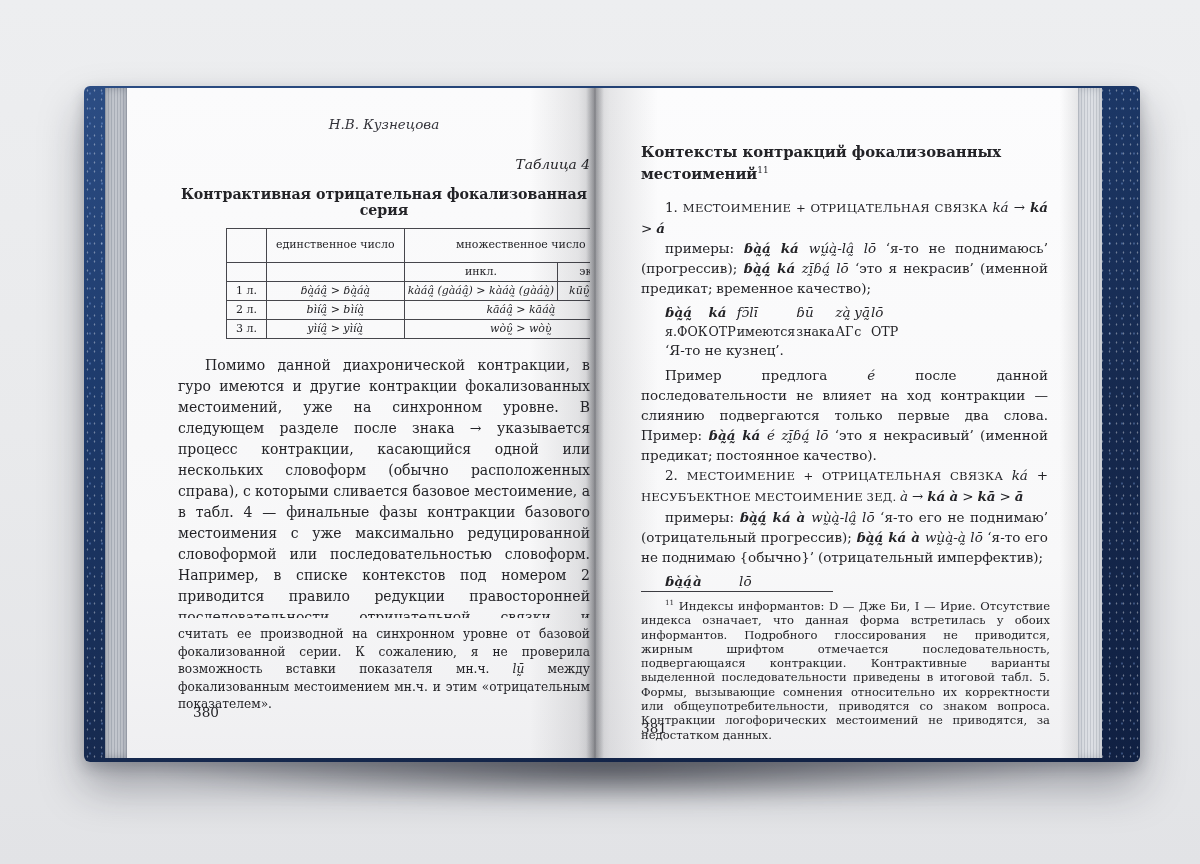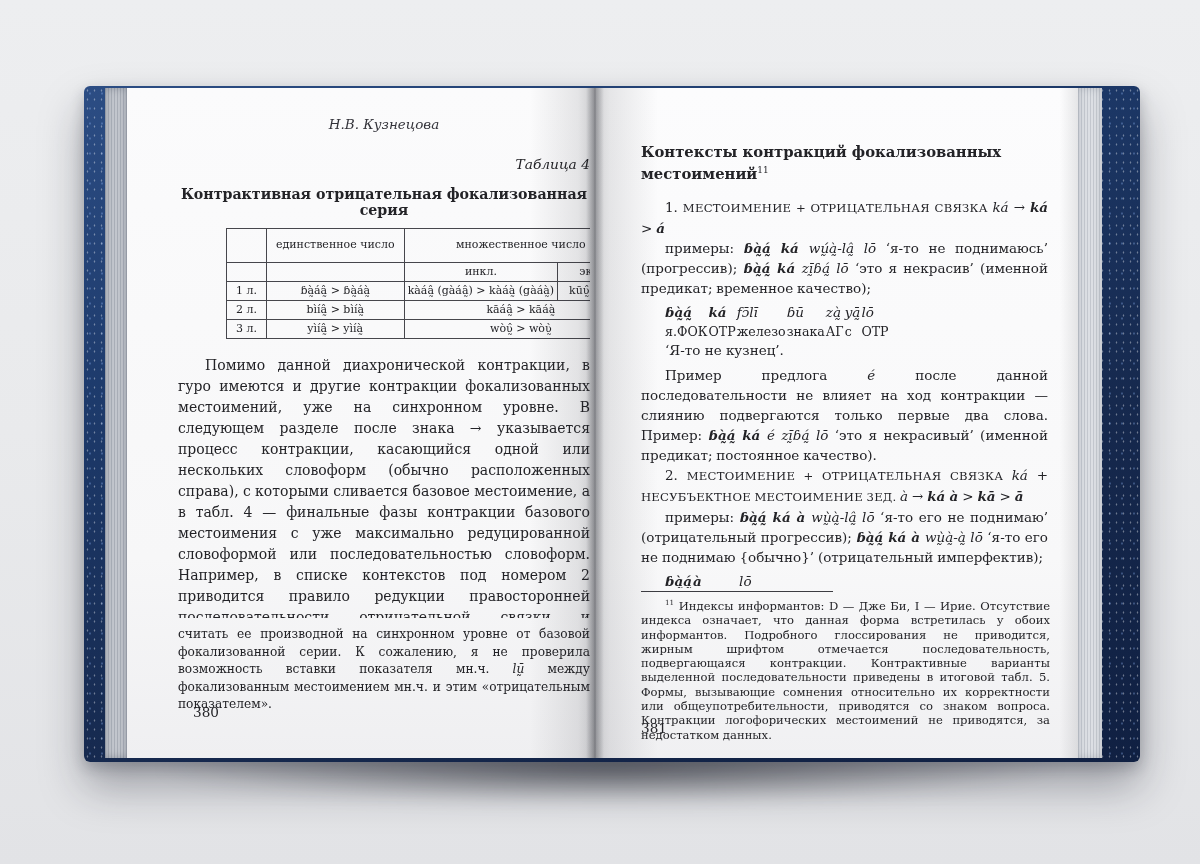--- a/index.html
+++ b/index.html
@@ -59,21 +59,21 @@
   .main-right .body-text p{text-indent:24px;font-size:13.5px;line-height:20px;word-spacing:-.4px;}
   .body-text{margin-top:16px;}
   .main-right .body-text{margin-top:14px;}
 
   
   table.data-table{border-collapse:collapse;width:412px;margin-top:10px;font-size:11px;line-height:14.6px;margin-left:48px;}
   table.data-table td{border:1px solid #46464c;text-align:center;padding:1px 3px;}
   table.data-table tr.h1 td{height:31px;}
   table.data-table tr.h2 td,table.data-table tr.d td{height:16px;}
   td.tl{text-align:left;padding-left:6px;}
-  td.form-cell{}
+  td.form-cell{font-style:italic;}
 
   
   .example{margin:5px 0;}
   .interlinear{display:grid;grid-template-rows:auto auto;grid-auto-flow:column;
     column-gap:1px;justify-content:start;align-items:baseline;margin-left:24px;
     font-size:13.5px;line-height:19px;}
   .il-form{font-style:italic;}
   .il-gloss{font-size:12.6px;}
   .il-line{margin-left:24px;font-size:13.5px;line-height:19px;}
 
@@ -165,21 +165,21 @@
         <p><span>1. </span><span class="rt-c">МЕСТОИМЕНИЕ + ОТРИЦАТЕЛЬНАЯ СВЯЗКА </span><span class="rt-i">ká </span><span>→ </span><span class="rt-bi">ká</span><span> &gt; </span><span class="rt-bi">á</span></p>
         <p><span>примеры: </span><span class="rt-bi">ɓà̰á̰ ká </span><span class="rt-i">wṵ́à̰-lâ̰ lō</span><span> ‘я-то не поднимаюсь’ (прогрессив); </span><span class="rt-bi">ɓà̰á̰ ká </span><span class="rt-i">zḭ̄ɓá̰ lō</span><span> ‘это я некрасив’ (именной предикат; временное качество);</span></p>
 
         <div class="example">
           <div class="interlinear">
               <span class="il-form rt-bi">ɓà̰á̰</span>
               <span class="il-gloss">я.ФОК</span>
               <span class="il-form rt-bi">ká</span>
               <span class="il-gloss">ОТР</span>
               <span class="il-form rt-i">fɔ̄lī</span>
-              <span class="il-gloss">железо</span>
+              <span class="il-gloss">имеются</span>
               <span class="il-form rt-i">ɓū</span>
               <span class="il-gloss">знака</span>
               <span class="il-form rt-i">zà̰</span>
               <span class="il-gloss">АГ</span>
               <span class="il-form rt-i">yā̰</span>
               <span class="il-gloss">с</span>
               <span class="il-form rt-i">lō</span>
               <span class="il-gloss">ОТР</span>
             </div>
           <div class="il-line">‘Я-то не кузнец’.</div>

